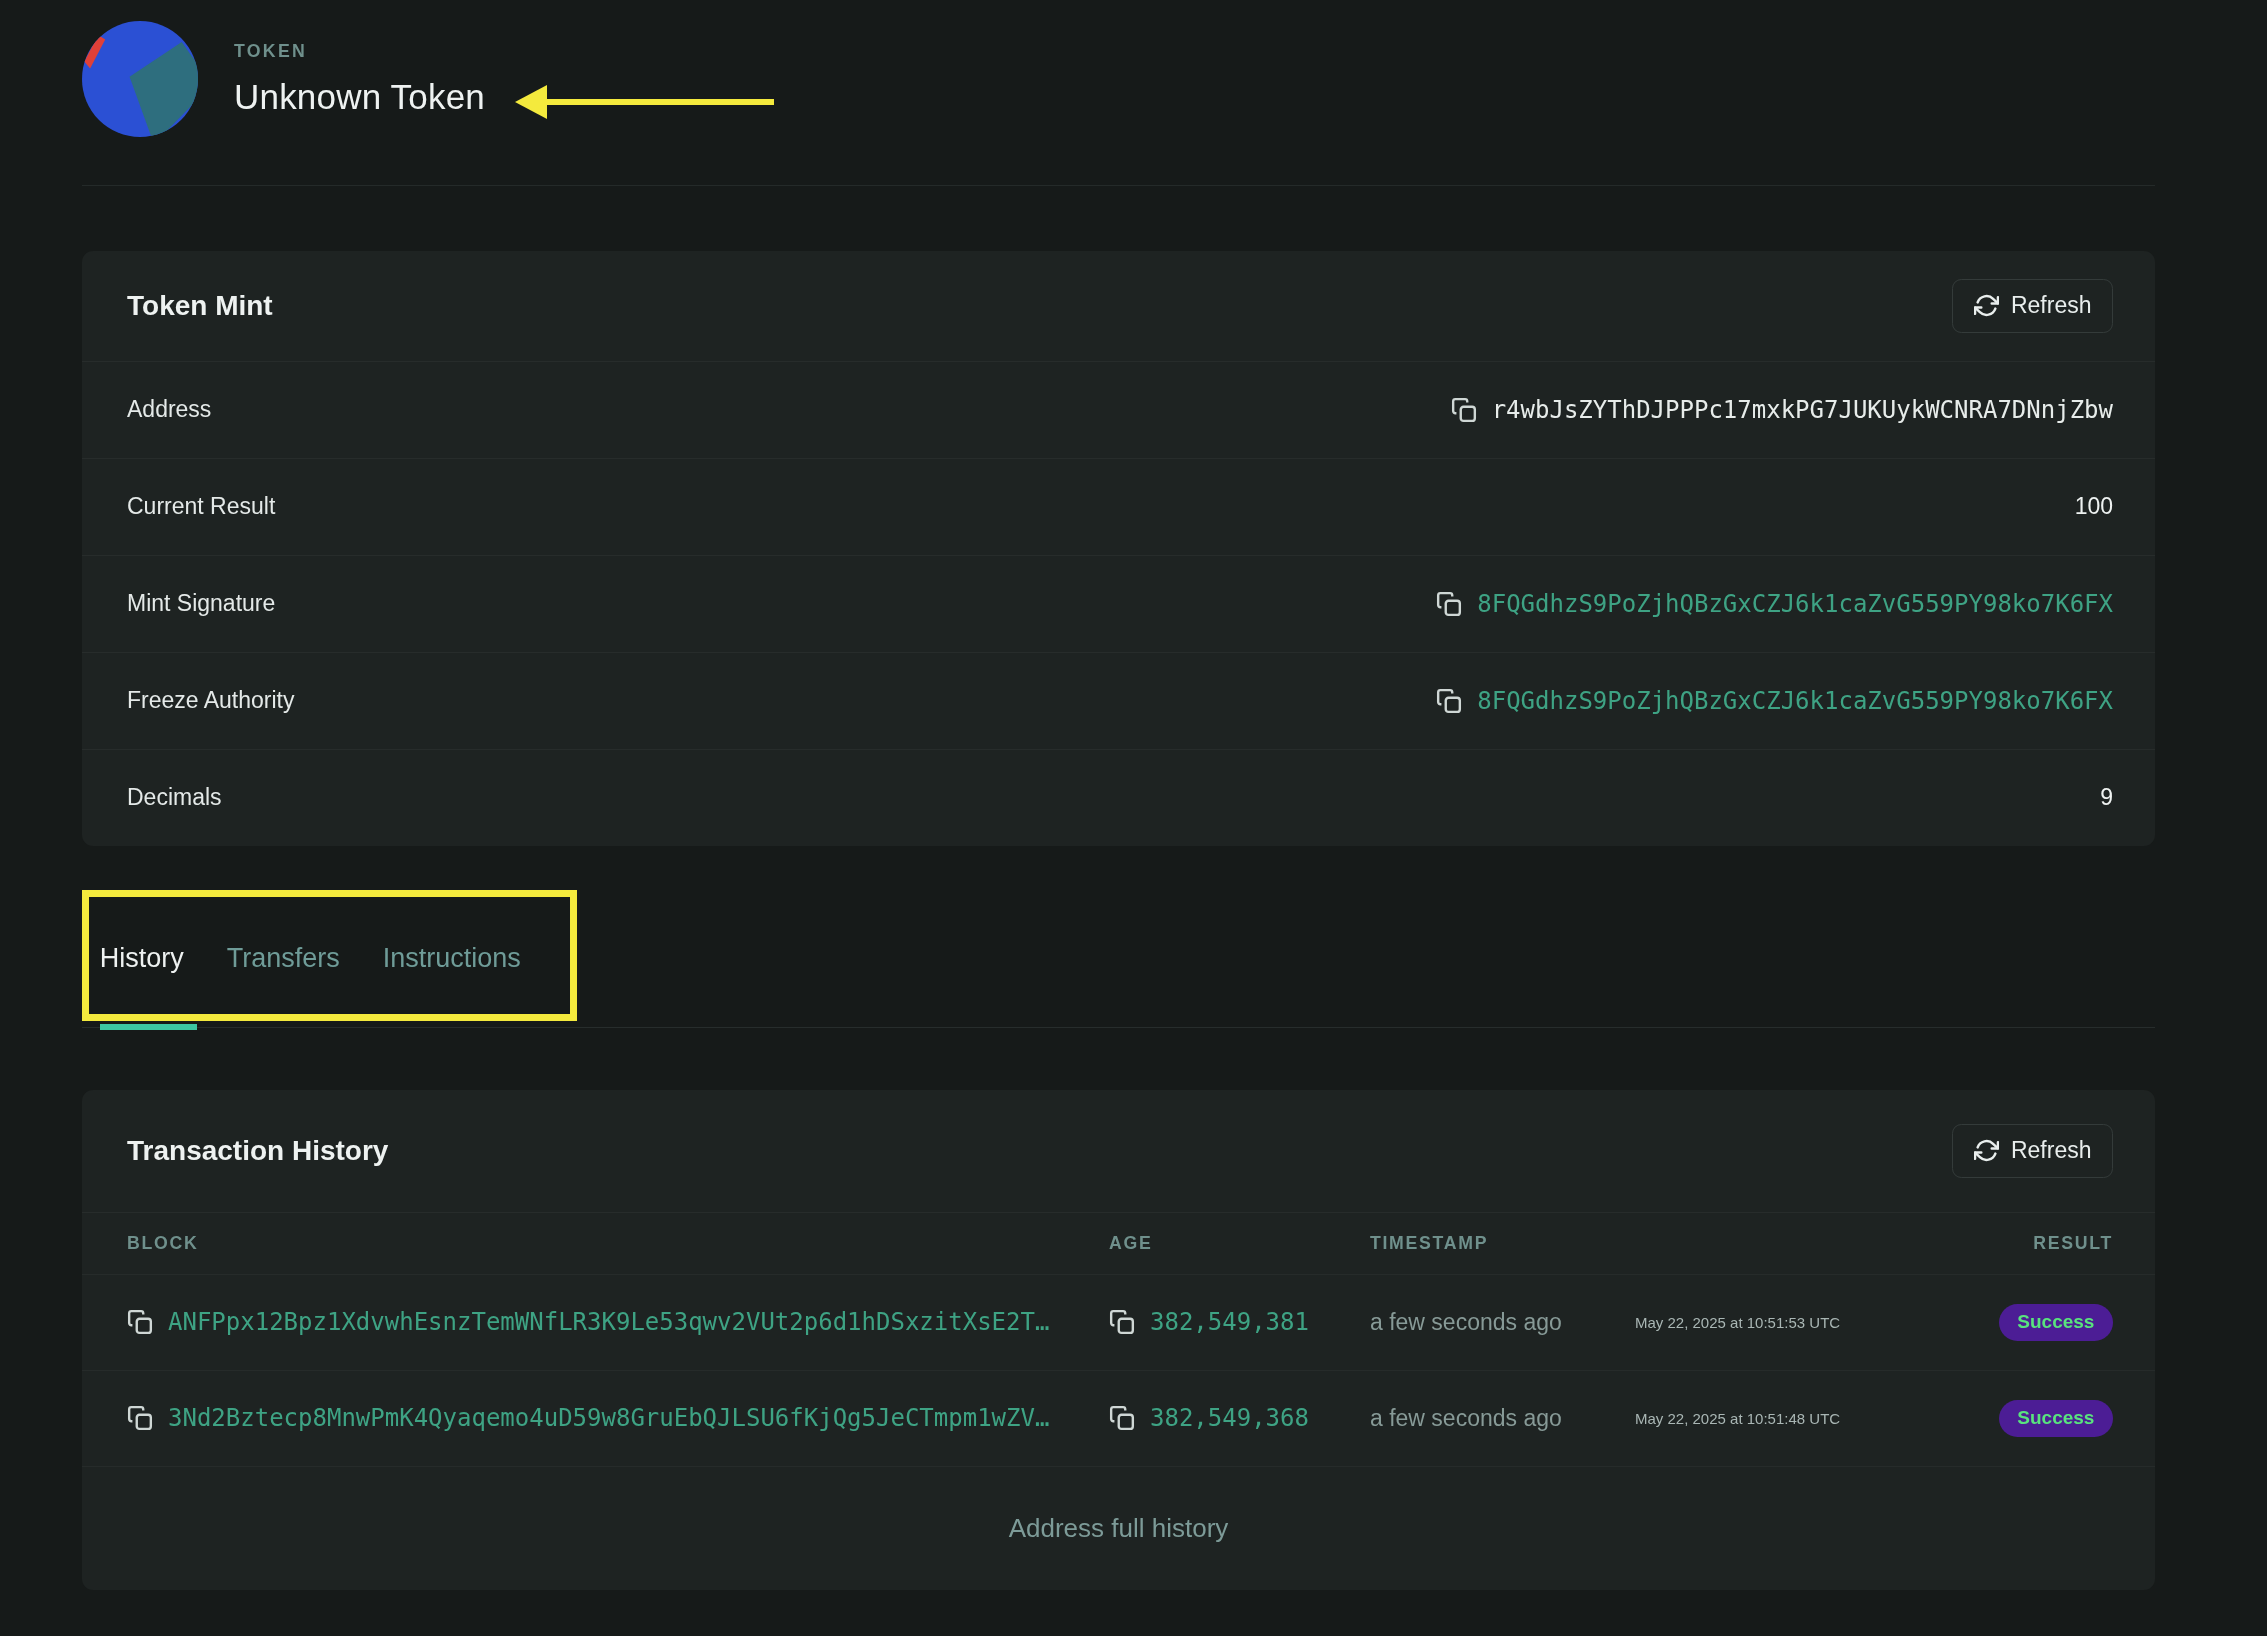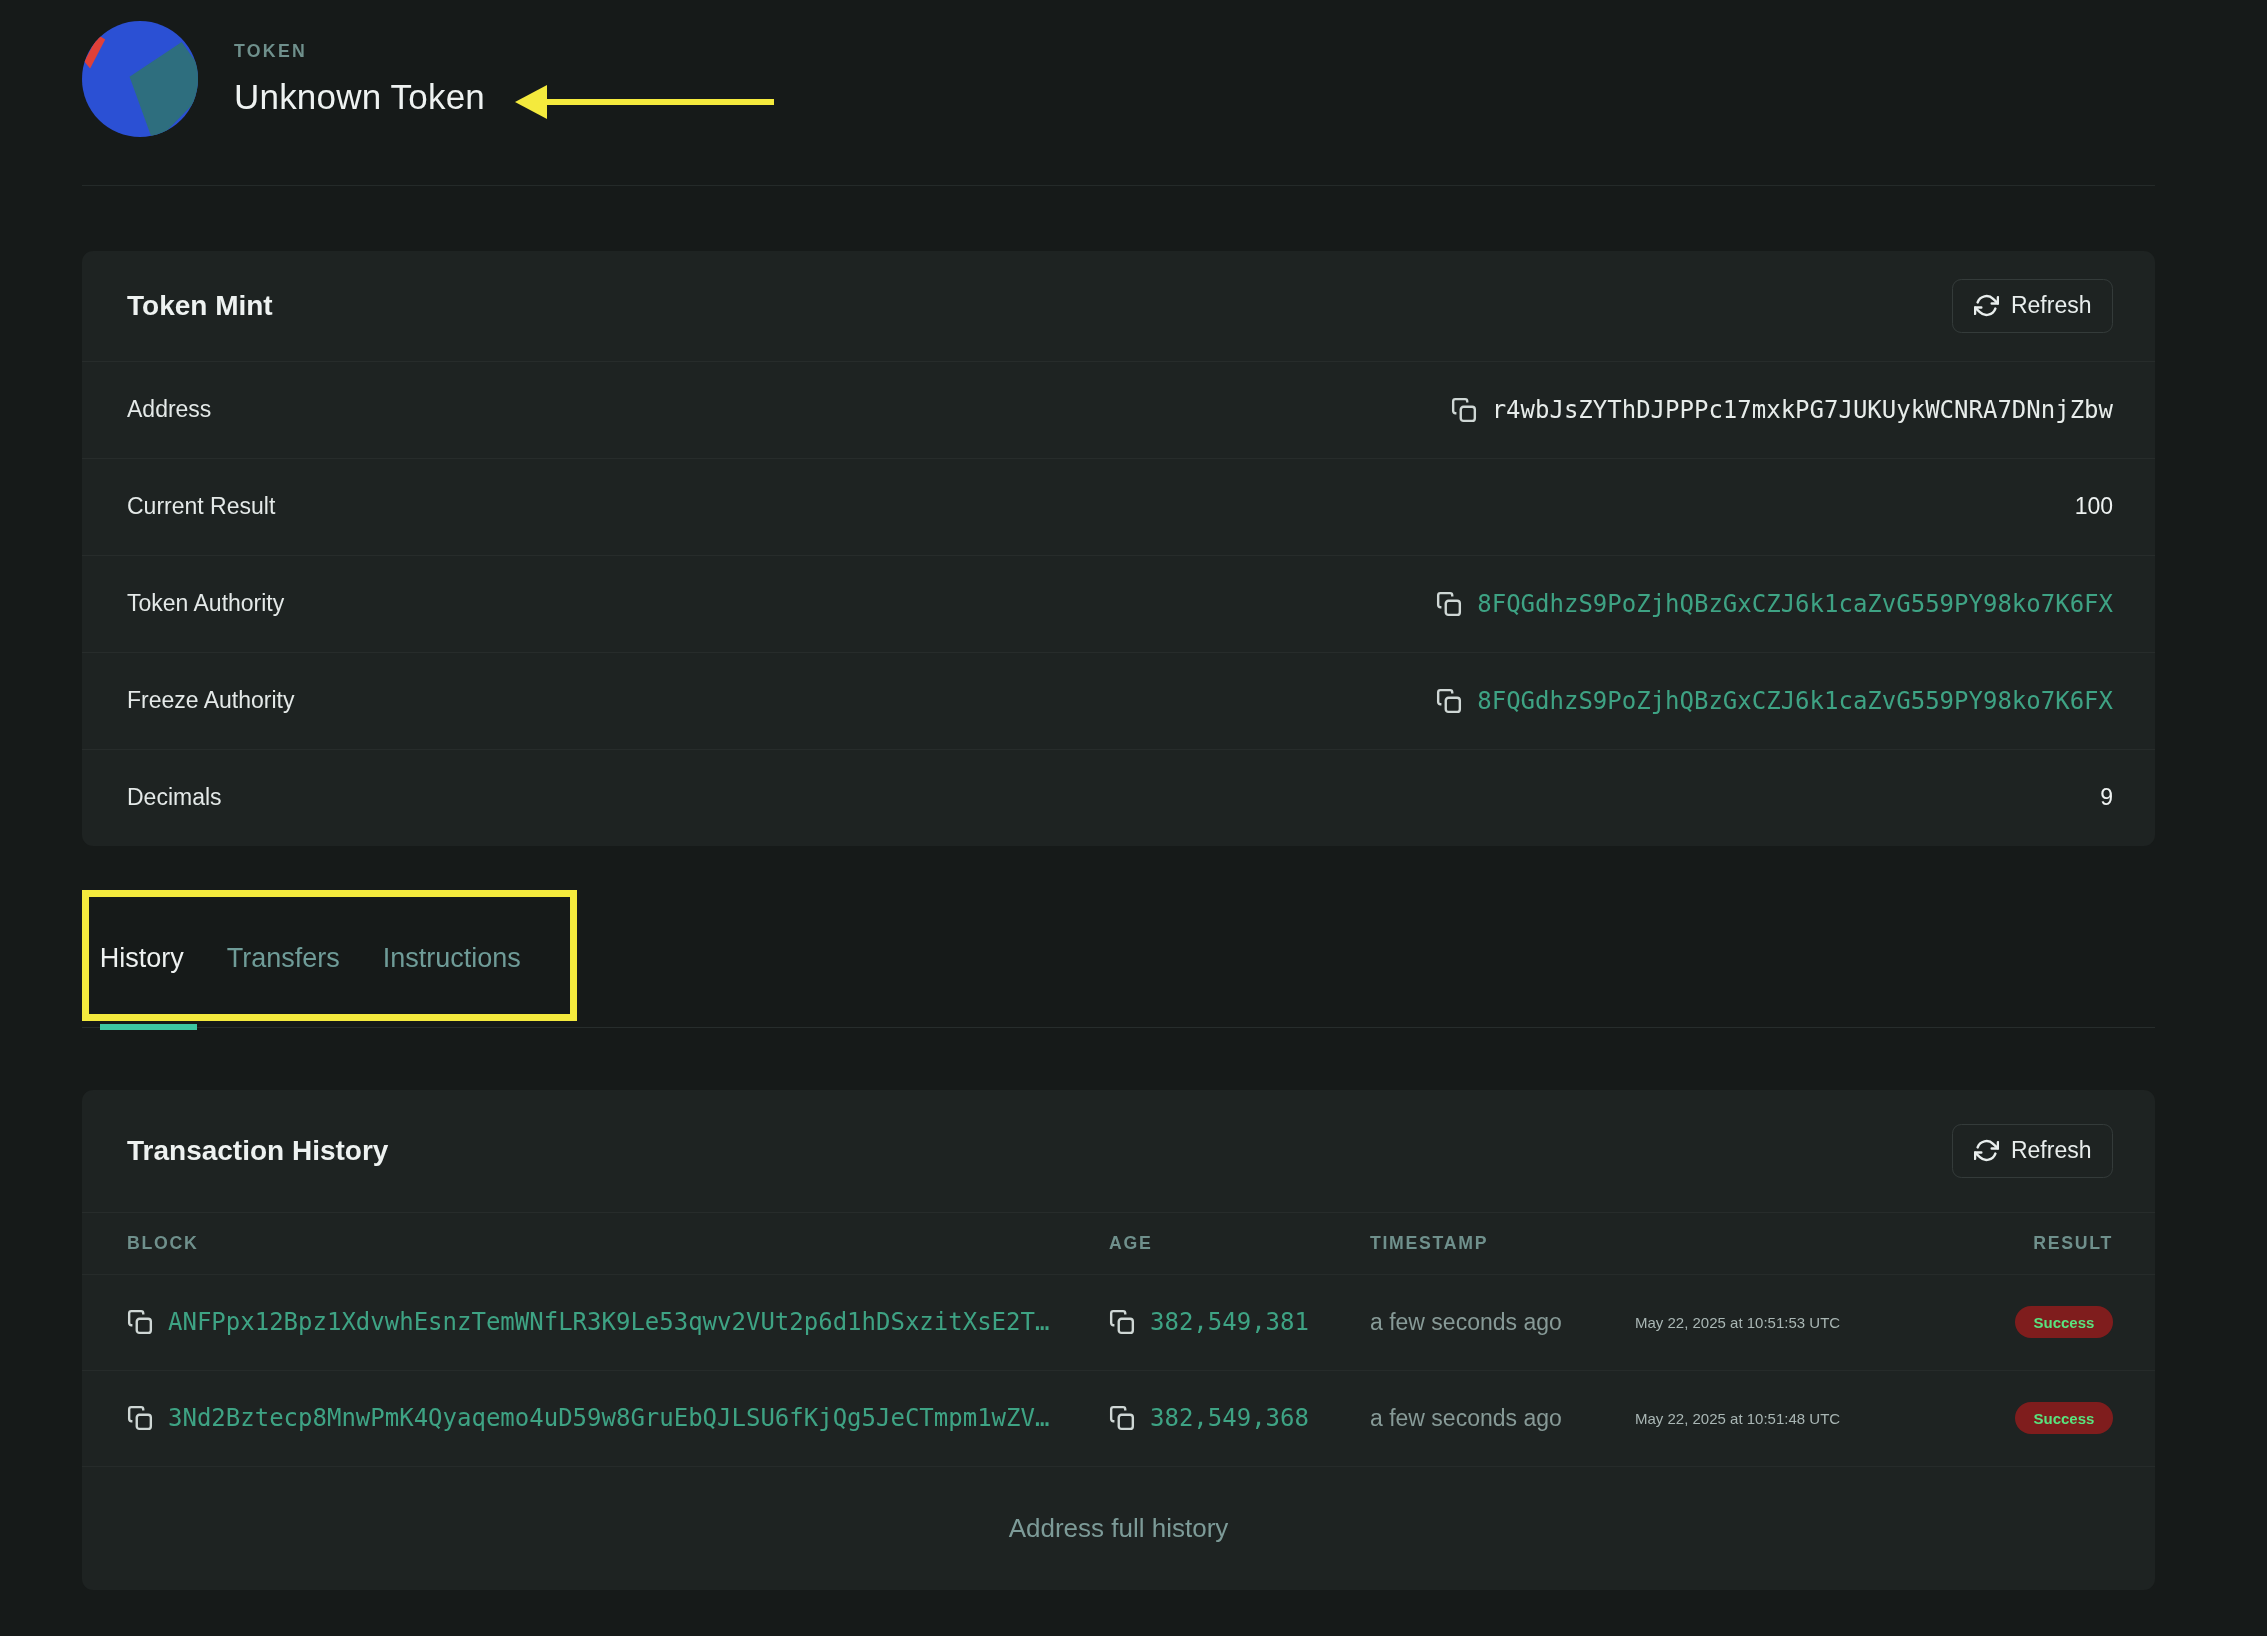--- a/index.html
+++ b/index.html
@@ -74,21 +74,21 @@
   .tgrid { display: grid; grid-template-columns: 982px 261px 265px 1fr auto; align-items: center; padding: 0 42px 0 45px; }
   .thead { height: 62px; border-top: 1.9px solid rgba(255,255,255,0.045); }
   .thead .th { font-size: 17.7px; font-weight: 600; letter-spacing: 1.7px; color: #6f908c; text-transform: uppercase; }
   .th-result { justify-self: end; }
   .trow { height: 96px; border-top: 1.9px solid rgba(255,255,255,0.04); }
   .cell-age { font-size: 23px; color: #879a97; }
   .cell-ts { font-size: 15px; color: #a9b6b4; }
   .cell-result { justify-self: end; }
   .badge-success {
     display: inline-block; padding: 7.5px 18.6px; border-radius: 931px;
-    background: #7f1d1d; color: #59e37e; font-size: 15px; font-weight: 600;
+    background: #4c1d95; color: #59e37e; font-size: 19px; font-weight: 600;
   }
   .tfoot {
     height: 124px; border-top: 1.9px solid rgba(255,255,255,0.04);
     display: flex; align-items: center; justify-content: center;
     font-size: 26px; color: #7d9b98;
   }
 </style>
 </head>
 <body>
 
@@ -155,21 +155,21 @@
         <span class="mono val-white">r4wbJsZYThDJPPPc17mxkPG7JUKUykWCNRA7DNnjZbw</span>
       </div>
     </div>
 
     <div class="kv-row">
       <div class="kv-label">Current Result</div>
       <div class="kv-plain">100</div>
     </div>
 
     <div class="kv-row">
-      <div class="kv-label">Token Authority</div>
+      <div class="kv-label">Mint Signature</div>
       <div class="copy-val">
         <button class="copy-btn">
           <svg width="26" height="26" viewBox="0 0 24 24">
               <use href="#icon-copy"></use>
             </svg>
         </button>
         <a class="mono val-link">8FQGdhzS9PoZjhQBzGxCZJ6k1caZvG559PY98ko7K6FX</a>
       </div>
     </div>
 

